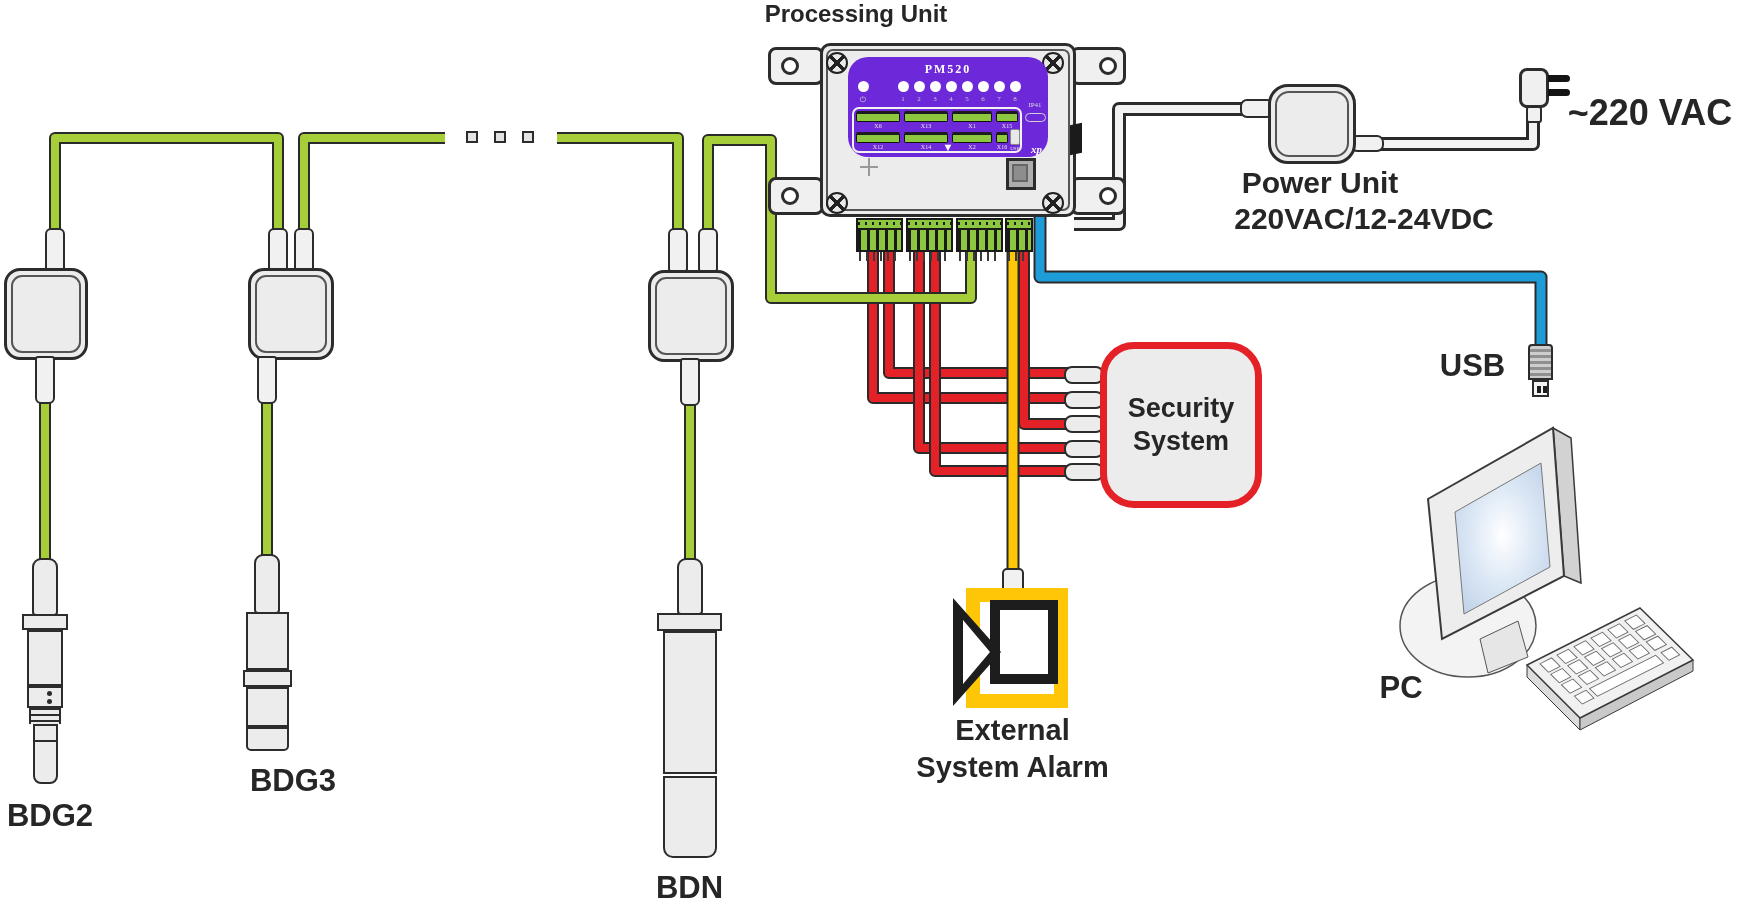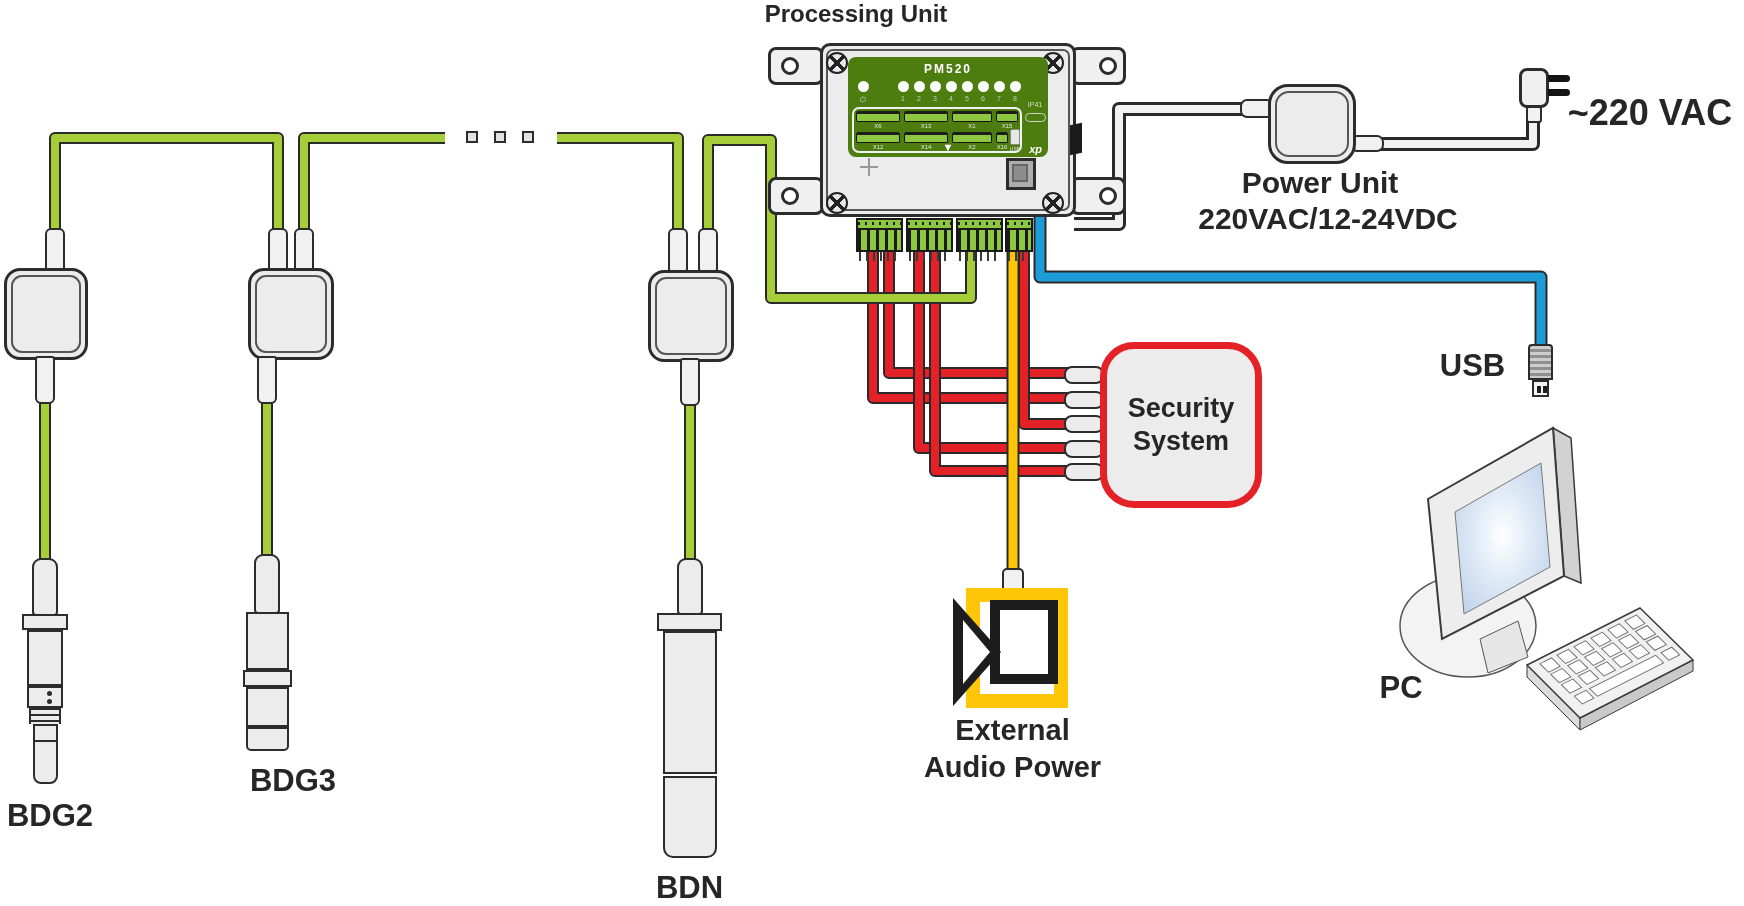--- a/index.html
+++ b/index.html
@@ -13,21 +13,21 @@
   .under { stroke:#2a2a2a; }
 
   
   .ear { position:absolute; background:#f0f0f0; border:3px solid #2c2c2c; border-radius:8px; }
   .hole { position:absolute; width:18px; height:18px; border:3px solid #2c2c2c; border-radius:50%; background:#fff; }
   .unit-body { position:absolute; background:#ececec; border:3px solid #2c2c2c; border-radius:10px; }
   .unit-inner { position:absolute; inset:3px; border:2px solid #555; border-radius:7px; }
   .screw { position:absolute; width:22px; height:22px; border-radius:50%; background:#e8e8e8; border:2px solid #222;
            background-image: linear-gradient(45deg, transparent 42%, #222 42%, #222 58%, transparent 58%),
                              linear-gradient(135deg, transparent 42%, #222 42%, #222 58%, transparent 58%); }
-  .panel { position:absolute; background:#4d7c0f; border-radius:8px; }
+  .panel { position:absolute; background:#6d28d9; border-radius:20px;font-family:Liberation Serif, serif; }
   .panel-model { position:absolute; top:5px; left:0; width:100%; text-align:center; color:#fff; font-weight:bold;
                  font-size:12px; letter-spacing:2px; }
   .led { position:absolute; width:14px; text-align:center; }
   .led .dot { width:11px; height:11px; border-radius:50%; background:#fff; margin:0 auto; }
   .led .num { font-size:7px; color:#ccc; margin-top:3px; }
   .tbox { position:absolute; border:2px solid #f2f2f2; border-radius:7px; }
   .tblk { position:absolute; height:11px; background:#8dc63f; border:1px solid #111; border-top:3px solid #1d1d1d; border-radius:2px; }
   .tlab { position:absolute; font-size:6px; color:#e8e8e8; text-align:center; }
   .usbport { position:absolute; background:#e8e8e8; border:1px solid #888; border-radius:2px; }
   .ip { position:absolute; font-size:7px; color:#ddd; text-align:center; }
@@ -307,21 +307,21 @@
   <div class="cstub" style="left:1240px;top:99px;width:34px;height:19px;"></div>
   <div class="cstub" style="left:1350px;top:135px;width:34px;height:17px;"></div>
   <div class="punit" style="left:1268px;top:84px;width:88px;height:80px;">
       <div></div>
     </div>
   <div class="plugbody" style="left:1519px;top:68px;width:30px;height:40px;"></div>
   <div class="cstub" style="left:1526px;top:106px;width:16px;height:17px;border-radius:3px;"></div>
   <div class="prong" style="left:1548px;top:75px;width:22px;height:7px;"></div>
   <div class="prong" style="left:1548px;top:89px;width:22px;height:7px;"></div>
   <div class="lbl" style="left:1150px;top:166px;width:340px;font-size:30px;">Power Unit</div>
-  <div class="lbl" style="left:1158px;top:202px;width:340px;font-size:30px;">220VAC/12-24VDC</div>
+  <div class="lbl" style="left:1194px;top:202px;width:340px;font-size:30px;">220VAC/12-24VDC</div>
   <div class="lbl" style="left:1556px;top:92px;width:188px;font-size:36px;">~220 VAC</div>
 
   <div class="usbridge" style="left:1528px;top:344px;width:25px;height:36px;"></div>
   <div class="usbtip" style="left:1532px;top:380px;width:17px;height:17px;">
     <div class="usbpin" style="left:3px;top:4px;"></div>
     <div class="usbpin" style="left:9px;top:4px;"></div>
   </div>
   <div class="lbl" style="left:1425px;top:348px;width:95px;font-size:31px;">USB</div>
 
   <div class="cstub" style="left:1002px;top:568px;width:22px;height:24px;border-radius:5px 5px 2px 2px;"></div>
@@ -329,21 +329,21 @@
     <div class="alarm-frame" style="left: 16px; top: 2px; width: 102px; height: 120px; background: rgb(255, 198, 8);"></div>
     <div class="alarm-white" style="left:30px;top:16px;width:74px;height:92px;"></div>
     <svg width="130" height="124" style="position:absolute;left:0;top:0;">
       <rect x="45" y="19" width="58" height="74" fill="#ffffff" stroke="#1d1d1d" stroke-width="10"></rect>
       <path d="M3,12 L51,66 L3,120 Z" fill="#1d1d1d"></path>
       <path d="M13,34 L40,66 L13,98 Z" fill="#ffffff"></path>
     </svg>
   </div>
   <div class="lbl" style="left:890px;top:712px;width:245px;font-size:29px;line-height:37px;">
     <div>External</div>
-    <div>Audio Power</div>
+    <div>System Alarm</div>
   </div>
 
   <svg class="layer" style="left:1380px;top:415px;" width="364" height="330" viewBox="0 0 364 330">
     <defs>
       <radialGradient id="scrg" cx="50%" cy="48%" r="62%">
         <stop offset="0%" stop-color="#ffffff"></stop>
         <stop offset="55%" stop-color="#dbe7f5"></stop>
         <stop offset="100%" stop-color="#c3d4ea"></stop>
       </radialGradient>
     </defs>

